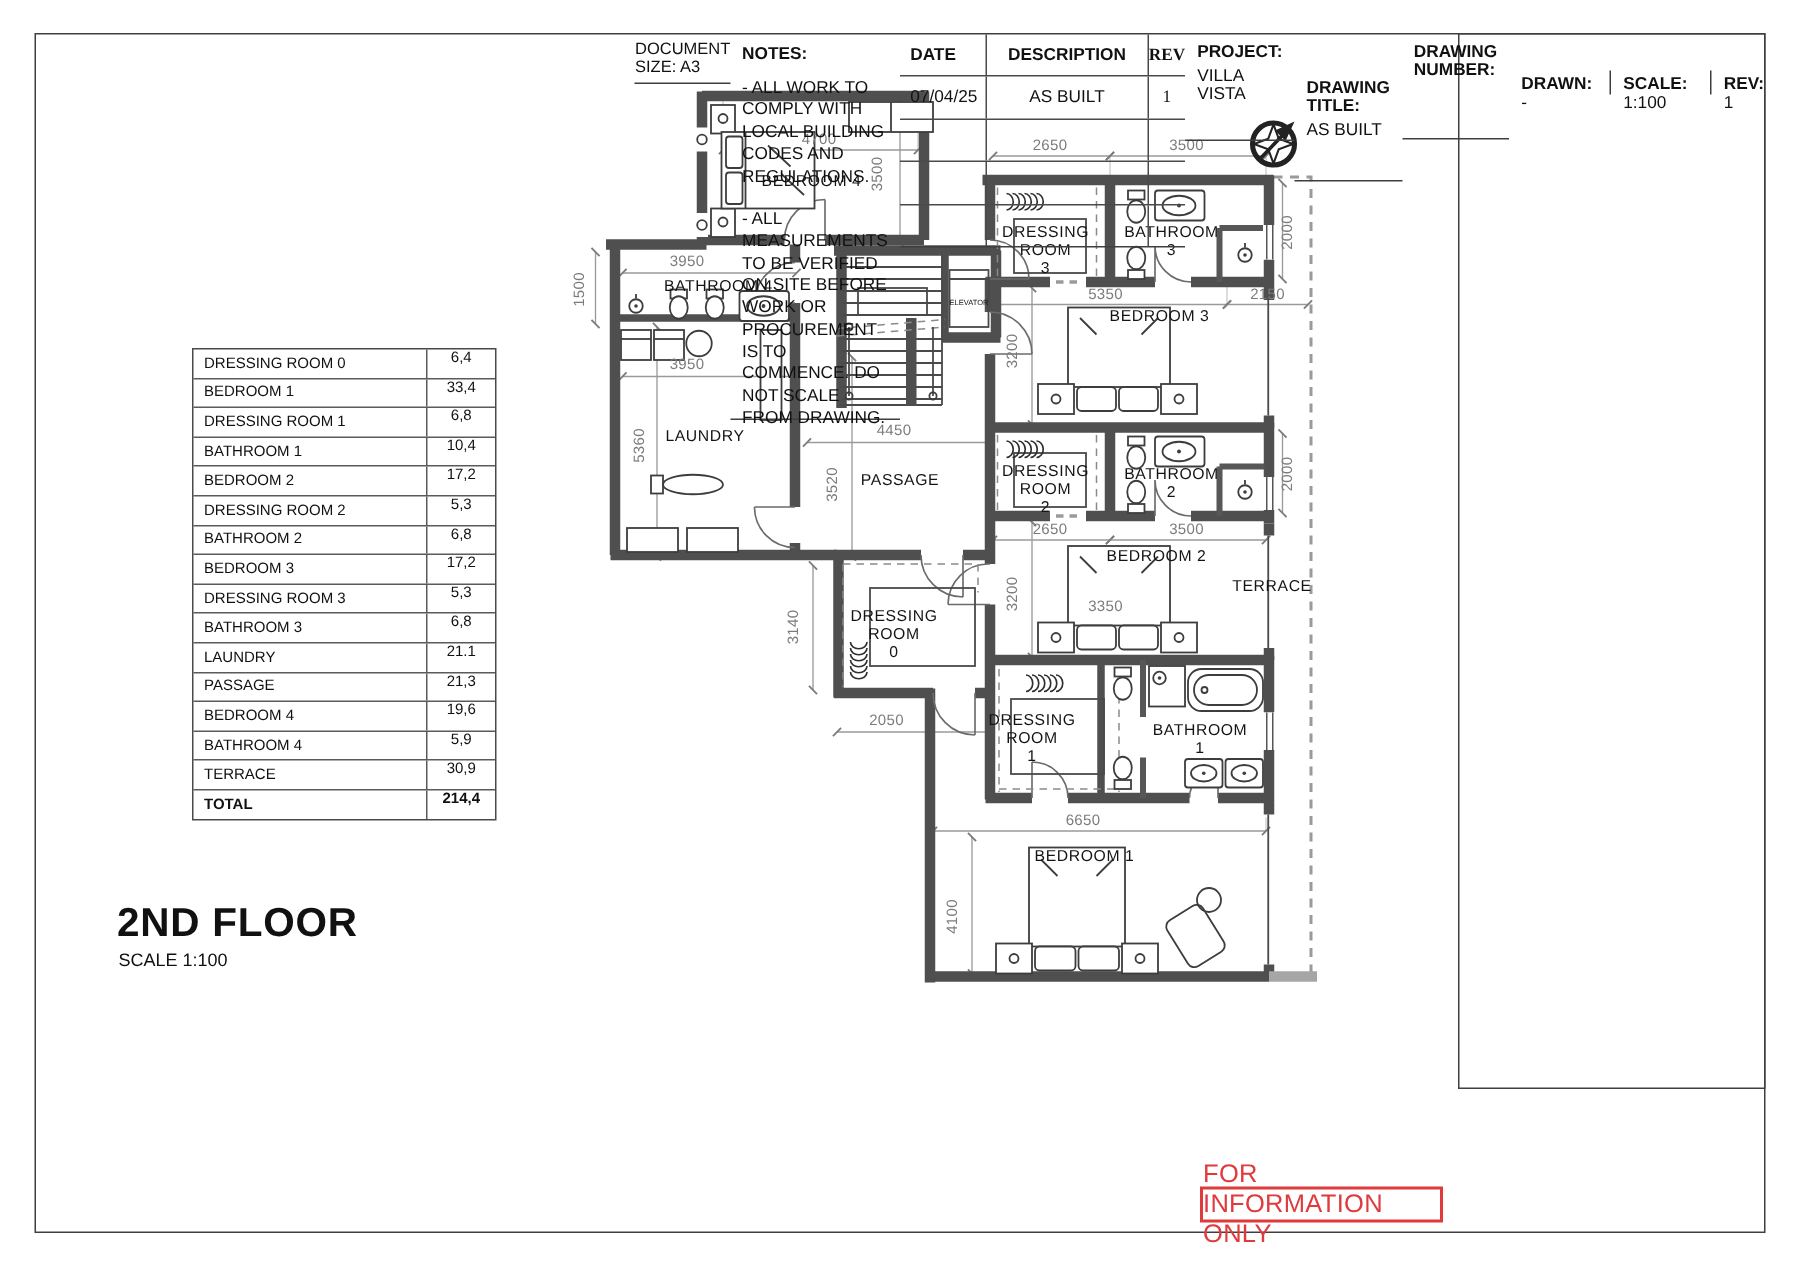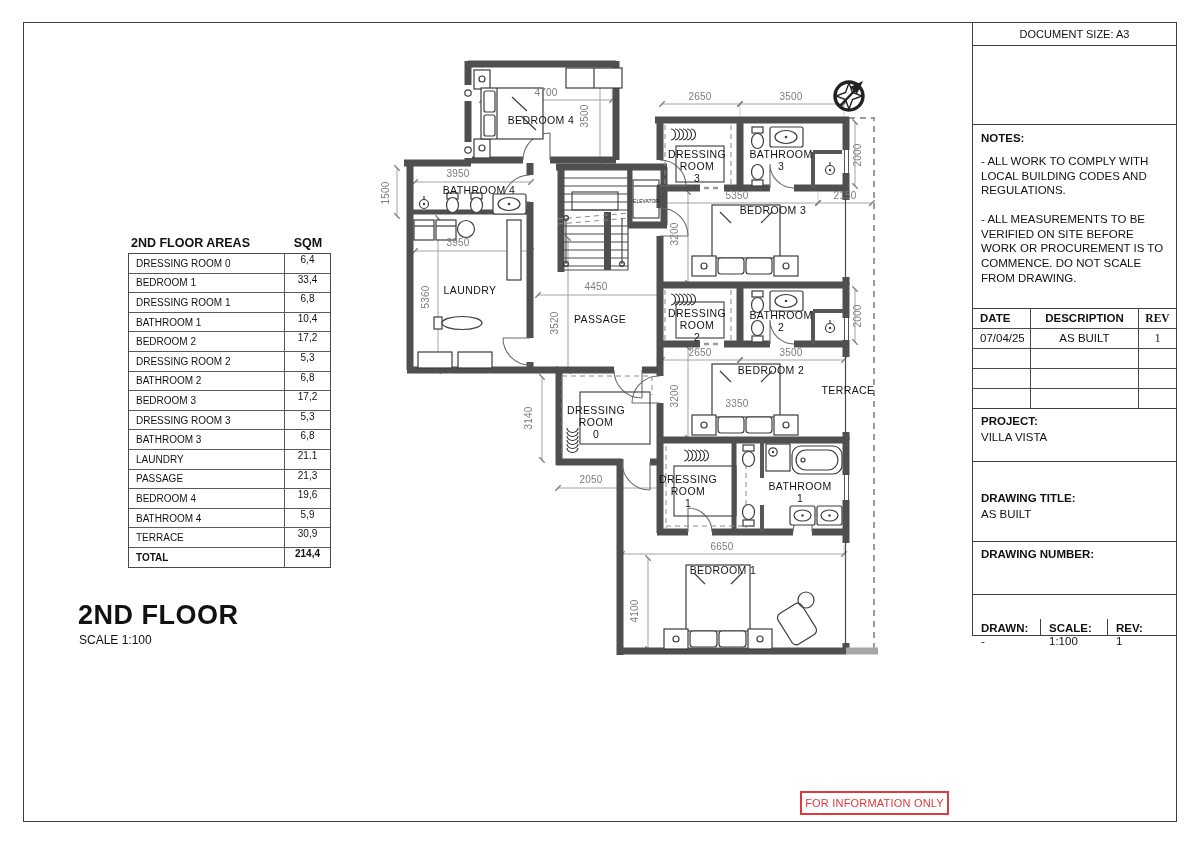--- a/index.html
+++ b/index.html
@@ -18,22 +18,22 @@
   .a-row:last-child{border-bottom:none;}
   .a-name{width:156px;padding-left:7px;box-sizing:border-box;border-right:1px solid #5a5a5a;height:100%;display:flex;align-items:center;}
   .a-sqm{flex:1;text-align:center;}
   .a-row.total .a-name,.a-row.total .a-sqm{font-weight:bold;}
 
   
   .floor-title{position:absolute;left:78px;top:600px;font-size:27px;font-weight:bold;letter-spacing:.5px;}
   .floor-scale{position:absolute;left:79px;top:633px;font-size:12px;}
 
   
-  .tb{position:absolute;left:972px;top:22px;width:205px;height:614px;
-      border:1.6px solid #3f3f3f;box-sizing:border-box;display:flex;flex-direction:column;font-size:11.5px;justify-content:flex-end;}
+  .tb{position:absolute;left:972px;top:22px;width:205px;height:704px;
+      border:1.6px solid #3f3f3f;box-sizing:border-box;display:flex;font-size:11.5px;justify-content:flex-end;}
   .tb-row{border-bottom:1.4px solid #3f3f3f;box-sizing:border-box;}
   .tb-docsize{height:33px;display:flex;align-items:center;justify-content:center;font-size:11px;}
   .tb-empty{height:112px;}
   .tb-notes{height:257px;padding:6px 8px;box-sizing:border-box;line-height:1.28;}
   .tb-notes .lbl{font-weight:bold;margin-bottom:8px;}
   .tb-notes p{margin:0 0 14px 0;}
   .tb-rev{height:142px;display:flex;flex-direction:column;}
   .rev-r{display:flex;flex:1;border-bottom:1px solid #4a4a4a;}
   .rev-r:last-child{border-bottom:none;}
   .rev-c{border-right:1px solid #4a4a4a;display:flex;align-items:center;box-sizing:border-box;}
@@ -48,22 +48,22 @@
   .tb-title{height:74px;margin-top:24px;}
   .tb-number{height:70px;}
   .tb-number .val{word-break:break-all;line-height:1.25;}
   .tb-bottom{height:40px;display:flex;border-bottom:none;}
   .tb-b-c{border-right:1.4px solid #3f3f3f;padding:3px 0 0 8px;box-sizing:border-box;margin-top:24px;}
   .tb-b-c:last-child{border-right:none;}
   .tb-b-c .lbl{font-weight:bold;margin-bottom:1px;}
   .c-drawn{width:68px;}.c-scale{width:67px;}.c-rev{flex:1;}
 
   
-  .stamp{position:absolute;left:800px;top:791px;width:149px;height:24px;border:2px solid #e03a3c;
-     color:#e03a3c;display:flex;align-items:center;justify-content:center;font-size:11px;letter-spacing:.2px;box-sizing:border-box;}
+  .stamp{position:absolute;left:800px;top:791px;width:162px;height:24px;border:2px solid #e03a3c;
+     color:#e03a3c;display:flex;align-items:center;justify-content:center;font-size:17px;letter-spacing:.2px;box-sizing:border-box;}
 
   
   svg{position:absolute;left:0;top:0;}
   .wall{stroke:#4f4f4f;stroke-width:7;fill:none;}
   .wall5{stroke:#4f4f4f;stroke-width:5;fill:none;}
   .wall4{stroke:#575757;stroke-width:4;fill:none;}
   .wallL{stroke:#a6a6a6;stroke-width:7;fill:none;}
   .thin{stroke:#4a4a4a;stroke-width:1.2;fill:none;}
   .furn{stroke:#3d3d3d;stroke-width:1.2;fill:#fff;}
   .furnN{stroke:#3d3d3d;stroke-width:1.2;fill:none;}
@@ -404,24 +404,20 @@
       <text x="700" y="356" class="dim">2650</text>
       <text x="791" y="356" class="dim">3500</text>
       <text x="678" y="396" class="dimv" transform="rotate(-90 678 396)">3200</text>
       <text x="737" y="407" class="dim">3350</text>
       <text x="722" y="550" class="dim">6650</text>
       <text x="638" y="611" class="dimv" transform="rotate(-90 638 611)">4100</text>
     </g>
 </svg>
 
 <div class="areas">
-  <div class="areas-head">
-    <div class="h-name">2ND FLOOR AREAS</div>
-    <div class="h-sqm">SQM</div>
-  </div>
   <div class="areas-body" id="areas-body">
       <div class="a-row">
         <div class="a-name">DRESSING ROOM 0</div>
         <div class="a-sqm">6,4</div>
       </div>
       <div class="a-row">
         <div class="a-name">BEDROOM 1</div>
         <div class="a-sqm">33,4</div>
       </div>
       <div class="a-row">

